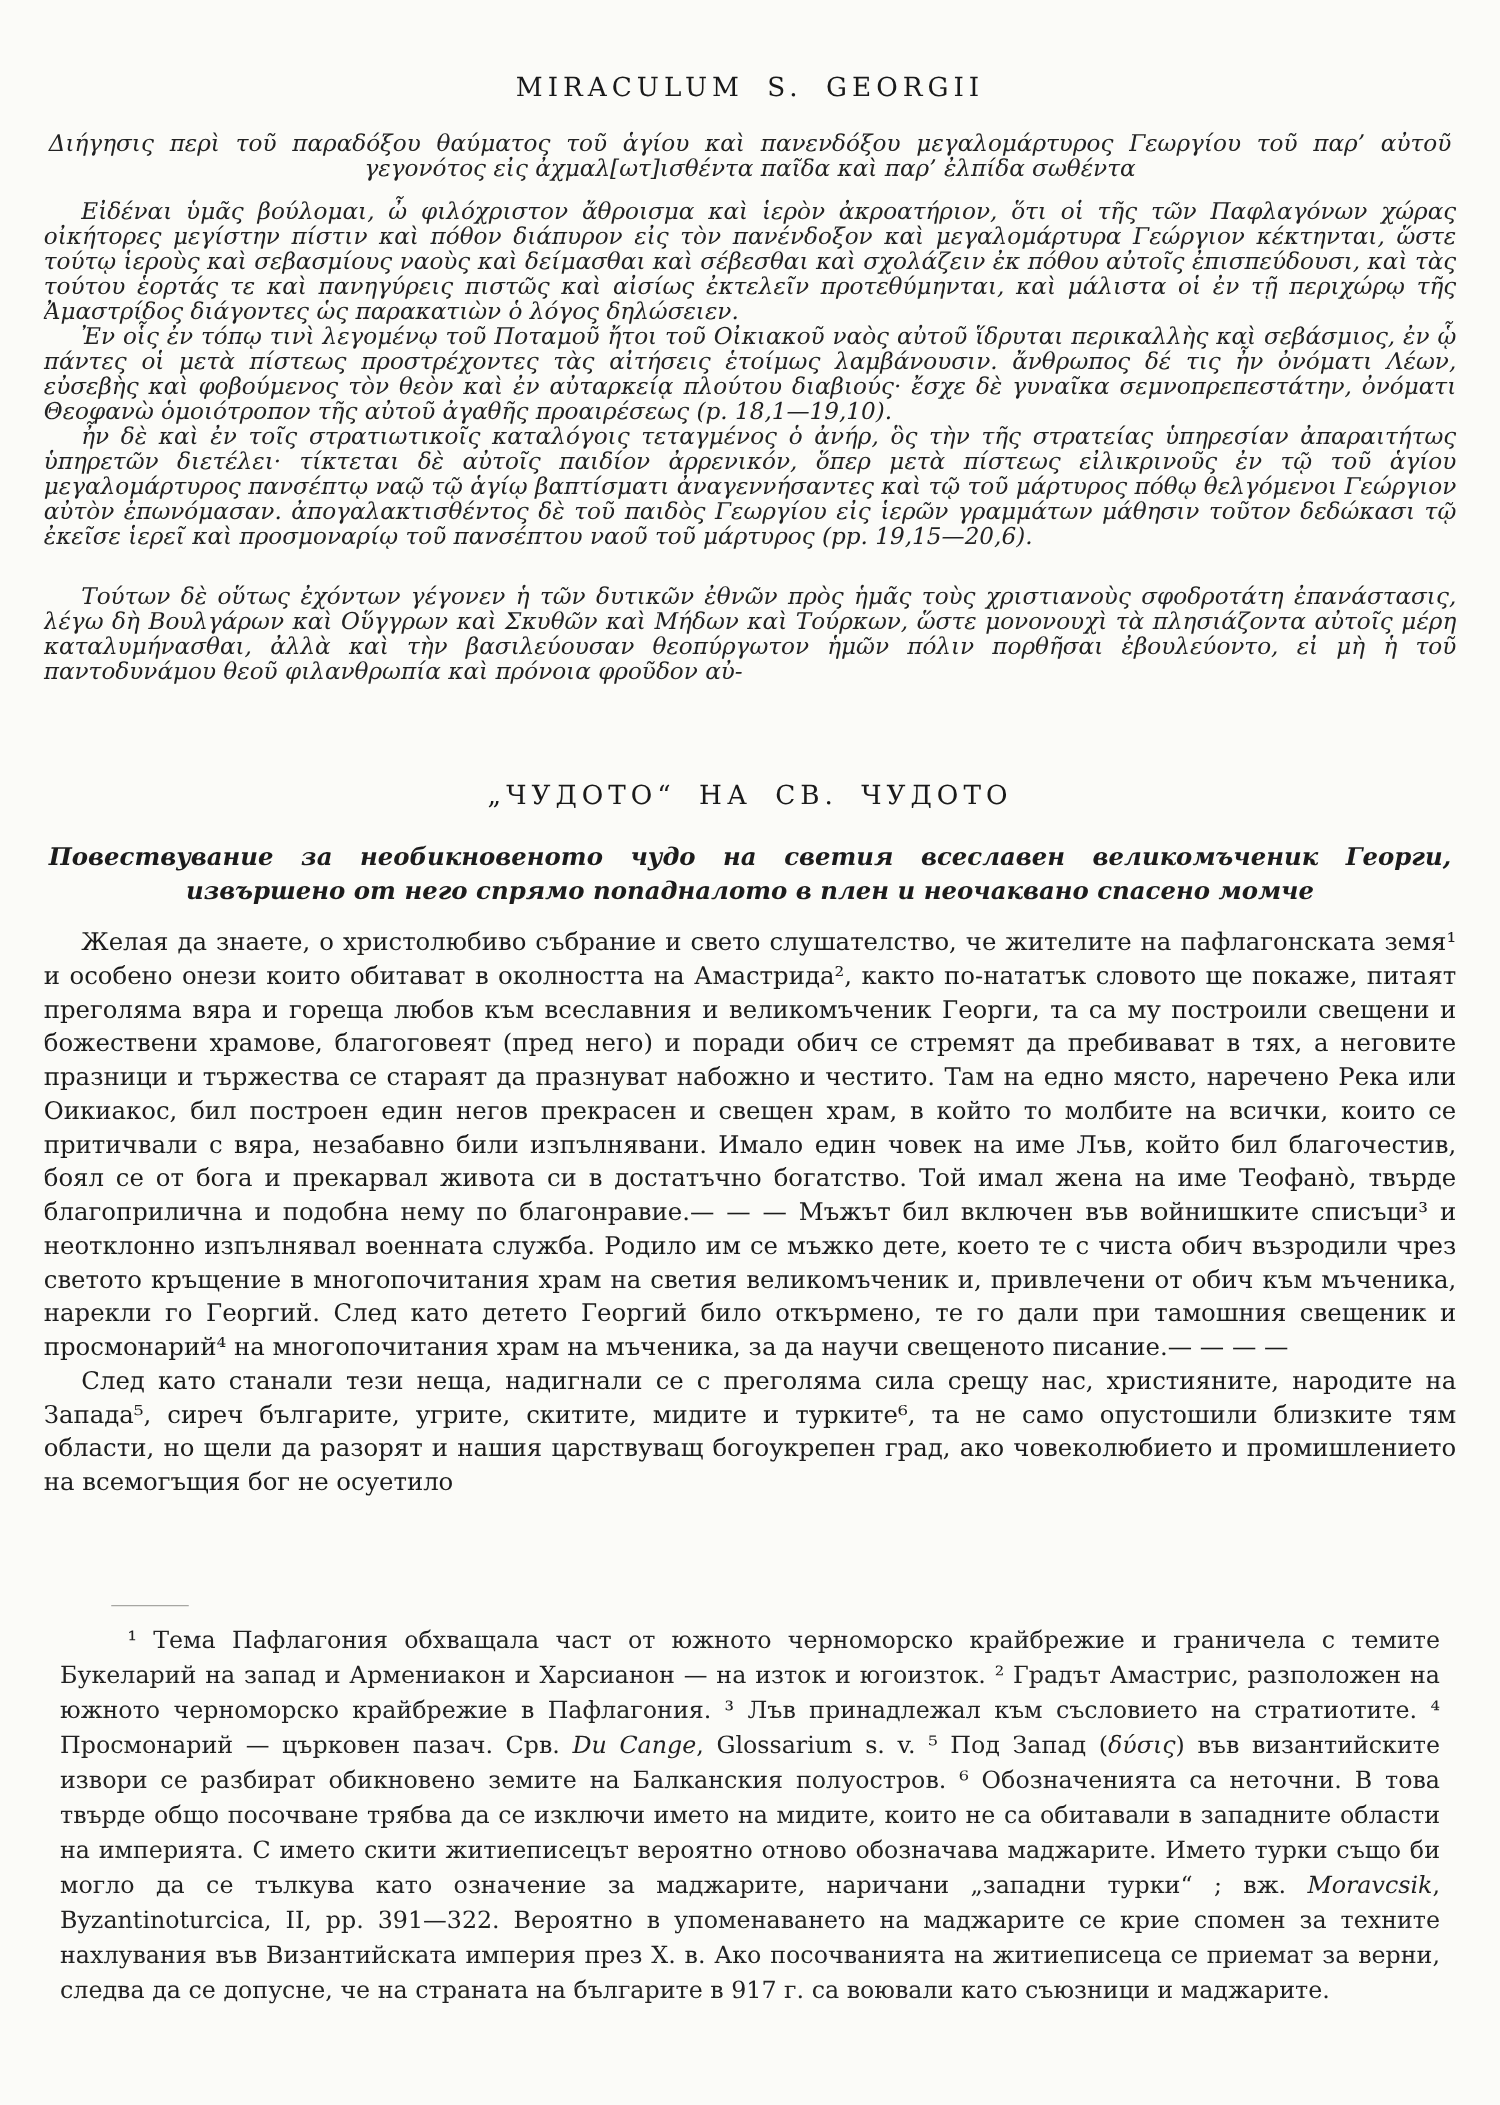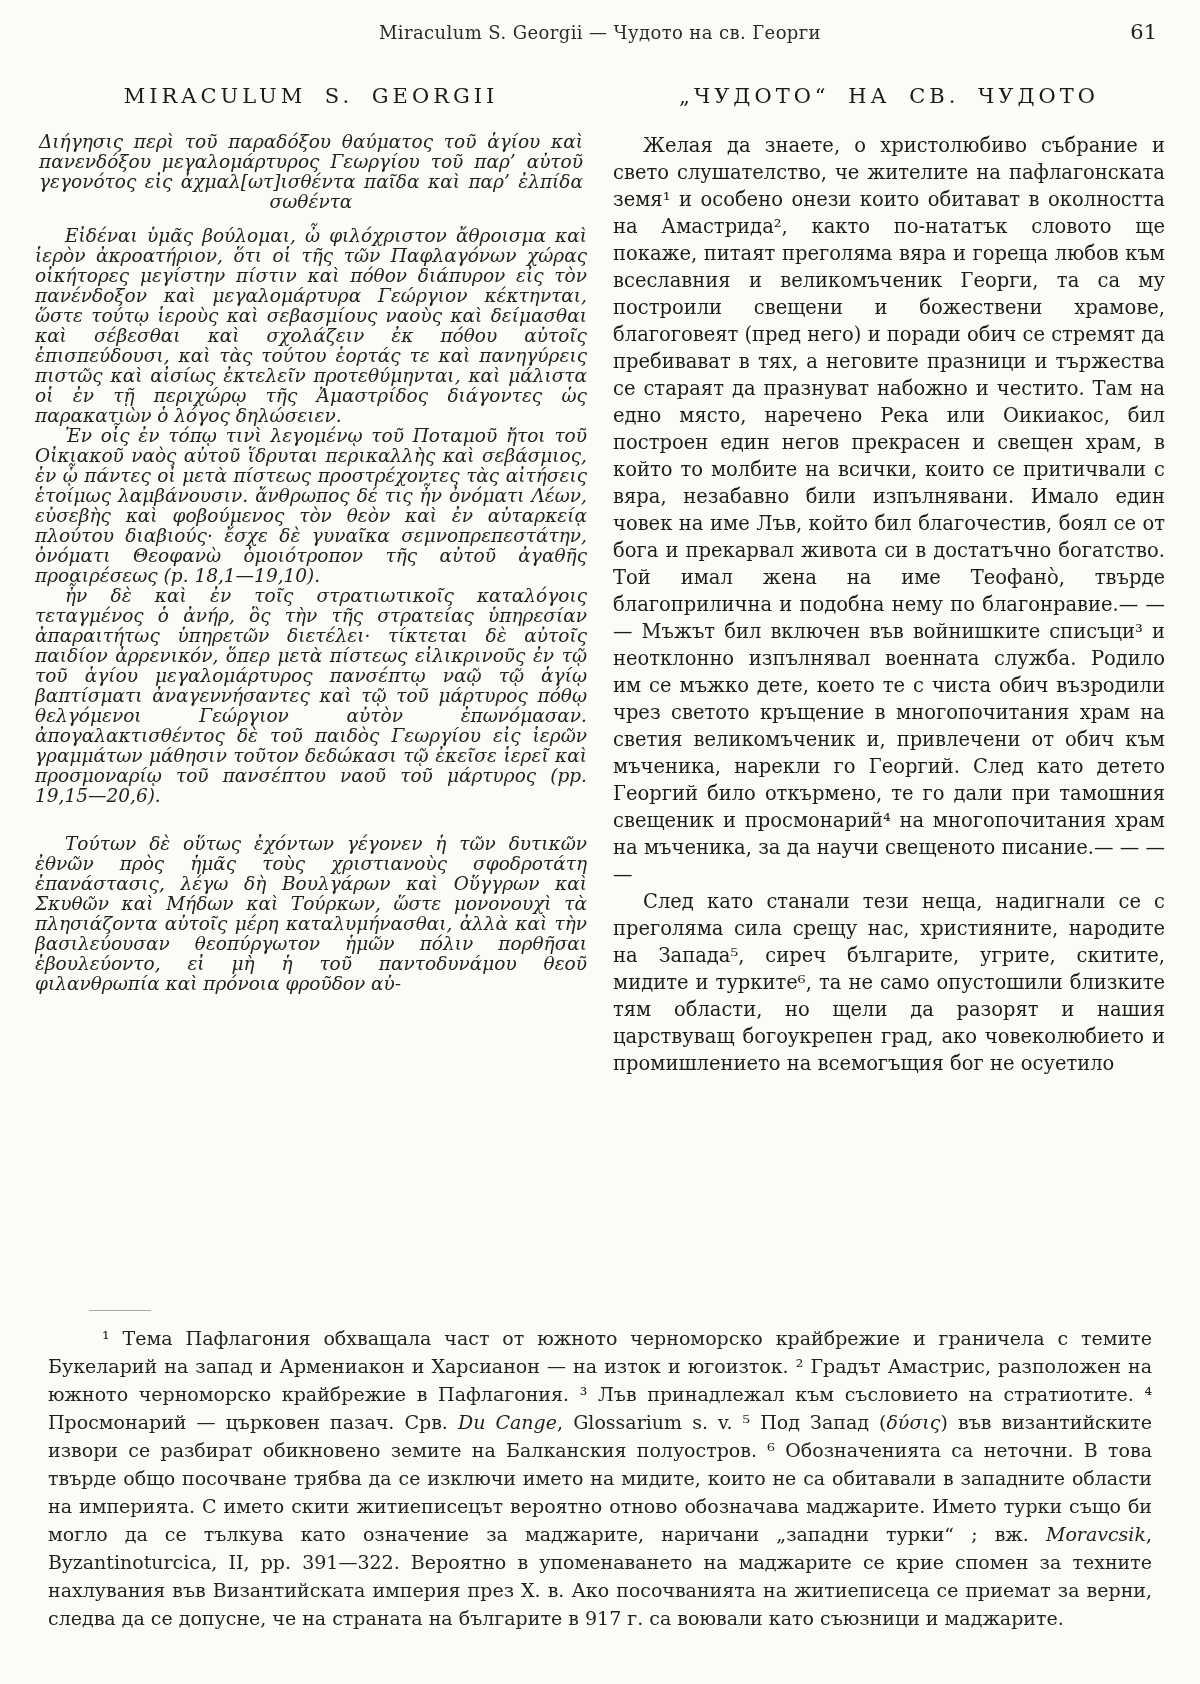--- a/index.html
+++ b/index.html
@@ -28,21 +28,21 @@
   .rh-page{
     position:absolute;
     right:8px;top:-2px;
     font-size:21px;
     color:#222;
   }
   
   .columns{
     margin-top:36px;
     display:grid;
-    grid-template-columns:1fr 1fr;
+    grid-template-columns:1fr;
     column-gap:26px;
     height:1216px;
     overflow:hidden;
   }
   .col{min-width:0;}
   .col-title{
     margin:0 0 24px 0;
     text-align:center;
     font-size:21px;
     font-weight:500;
@@ -92,39 +92,36 @@
     text-indent:54px;
     color:#222;
     margin:13px;
   }
 </style>
 </head>
 <body>
 
 <div class="page">
 
-  <div class="running-head">
-    <span class="rh-title">Miraculum S. Georgii — Чудото на св. Георги</span>
-    <span class="rh-page">61</span>
-  </div>
 
   <div class="columns">
     <div class="col">
       <h2 class="col-title">MIRACULUM S. GEORGII</h2>
       <div>
           <p class="greek intro">Διήγησις περὶ τοῦ παραδόξου θαύματος τοῦ ἁγίου καὶ πανενδόξου μεγαλομάρτυρος Γεωργίου τοῦ παρ’ αὐτοῦ γεγονότος εἰς ἀχμαλ[ωτ]ισθέντα παῖδα καὶ παρ’ ἐλπίδα σωθέντα</p>
           <p class="greek indent">Εἰδέναι ὑμᾶς βούλομαι, ὦ φιλόχριστον ἄθροισμα καὶ ἱερὸν ἀκροατήριον, ὅτι οἱ τῆς τῶν Παφλαγόνων χώρας οἰκήτορες μεγίστην πίστιν καὶ πόθον διάπυρον εἰς τὸν πανένδοξον καὶ μεγαλομάρτυρα Γεώργιον κέκτηνται, ὥστε τούτῳ ἱεροὺς καὶ σεβασμίους ναοὺς καὶ δείμασθαι καὶ σέβεσθαι καὶ σχολάζειν ἐκ πόθου αὐτοῖς ἐπισπεύδουσι, καὶ τὰς τούτου ἑορτάς τε καὶ πανηγύρεις πιστῶς καὶ αἰσίως ἐκτελεῖν προτεθύμηνται, καὶ μάλιστα οἱ ἐν τῇ περιχώρῳ τῆς Ἀμαστρίδος διάγοντες ὡς παρακατιὼν ὁ λόγος δηλώσειεν.</p>
           <p class="greek indent">Ἐν οἷς ἐν τόπῳ τινὶ λεγομένῳ τοῦ Ποταμοῦ ἤτοι τοῦ Οἰκιακοῦ ναὸς αὐτοῦ ἵδρυται περικαλλὴς καὶ σεβάσμιος, ἐν ᾧ πάντες οἱ μετὰ πίστεως προστρέχοντες τὰς αἰτήσεις ἑτοίμως λαμβάνουσιν. ἄνθρωπος δέ τις ἦν ὀνόματι Λέων, εὐσεβὴς καὶ φοβούμενος τὸν θεὸν καὶ ἐν αὐταρκείᾳ πλούτου διαβιούς· ἔσχε δὲ γυναῖκα σεμνοπρεπεστάτην, ὀνόματι Θεοφανὼ ὁμοιότροπον τῆς αὐτοῦ ἀγαθῆς προαιρέσεως (p. 18,1—19,10).</p>
           <p class="greek indent">ἦν δὲ καὶ ἐν τοῖς στρατιωτικοῖς καταλόγοις τεταγμένος ὁ ἀνήρ, ὃς τὴν τῆς στρατείας ὑπηρεσίαν ἀπαραιτήτως ὑπηρετῶν διετέλει· τίκτεται δὲ αὐτοῖς παιδίον ἀρρενικόν, ὅπερ μετὰ πίστεως εἰλικρινοῦς ἐν τῷ τοῦ ἁγίου μεγαλομάρτυρος πανσέπτῳ ναῷ τῷ ἁγίῳ βαπτίσματι ἀναγεννήσαντες καὶ τῷ τοῦ μάρτυρος πόθῳ θελγόμενοι Γεώργιον αὐτὸν ἐπωνόμασαν. ἀπογαλακτισθέντος δὲ τοῦ παιδὸς Γεωργίου εἰς ἱερῶν γραμμάτων μάθησιν τοῦτον δεδώκασι τῷ ἐκεῖσε ἱερεῖ καὶ προσμοναρίῳ τοῦ πανσέπτου ναοῦ τοῦ μάρτυρος (pp. 19,15—20,6).</p>
           <p class="greek indent gap-top">Τούτων δὲ οὕτως ἐχόντων γέγονεν ἡ τῶν δυτικῶν ἐθνῶν πρὸς ἡμᾶς τοὺς χριστιανοὺς σφοδροτάτη ἐπανάστασις, λέγω δὴ Βουλγάρων καὶ Οὕγγρων καὶ Σκυθῶν καὶ Μήδων καὶ Τούρκων, ὥστε μονονουχὶ τὰ πλησιάζοντα αὐτοῖς μέρη καταλυμήνασθαι, ἀλλὰ καὶ τὴν βασιλεύουσαν θεοπύργωτον ἡμῶν πόλιν πορθῆσαι ἐβουλεύοντο, εἰ μὴ ἡ τοῦ παντοδυνάμου θεοῦ φιλανθρωπία καὶ πρόνοια φροῦδον αὐ-</p>
         </div>
     </div>
     <div class="col">
       <h2 class="col-title">„ЧУДОТО“ НА СВ. ЧУДОТО</h2>
       <div>
+          <p class="bulg greek intro intro-bold">Повествувание за необикновеното чудо на светия всеславен великомъченик Георги, извършено от него спрямо попадналото в плен и неочаквано спасено момче</p>
           <p class="bulg indent">Желая да знаете, о христолюбиво събрание и свето слушателство, че жителите на пафлагонската земя¹ и особено онези които обитават в околността на Амастрида², както по-нататък словото ще покаже, питаят преголяма вяра и гореща любов към всеславния и великомъченик Георги, та са му построили свещени и божествени храмове, благоговеят (пред него) и поради обич се стремят да пребивават в тях, а неговите празници и тържества се стараят да празнуват набожно и честито. Там на едно място, наречено Река или Оикиакос, бил построен един негов прекрасен и свещен храм, в който то молбите на всички, които се притичвали с вяра, незабавно били изпълнявани. Имало един човек на име Лъв, който бил благочестив, боял се от бога и прекарвал живота си в достатъчно богатство. Той имал жена на име Теофанò, твърде благоприлична и подобна нему по благонравие.— — — Мъжът бил включен във войнишките списъци³ и неотклонно изпълнявал военната служба. Родило им се мъжко дете, което те с чиста обич възродили чрез светото кръщение в многопочитания храм на светия великомъченик и, привлечени от обич към мъченика, нарекли го Георгий. След като детето Георгий било откърмено, те го дали при тамошния свещеник и просмонарий⁴ на многопочитания храм на мъченика, за да научи свещеното писание.— — — —</p>
           <p class="bulg indent">След като станали тези неща, надигнали се с преголяма сила срещу нас, християните, народите на Запада⁵, сиреч българите, угрите, скитите, мидите и турките⁶, та не само опустошили близките тям области, но щели да разорят и нашия царствуващ богоукрепен град, ако човеколюбието и промишлението на всемогъщия бог не осуетило</p>
         </div>
     </div>
   </div>
 
   <div class="footnote-sep"></div>
   <p class="footnotes-text"><span>¹ Тема Пафлагония обхващала част от южното черноморско крайбрежие и граничела с темите Букеларий на запад и Армениакон и Харсианон — на изток и югоизток.  </span><span>² Градът Амастрис, разположен на южното черноморско крайбрежие в Пафлагония.  </span><span>³ Лъв принадлежал към съсловието на стратиотите.  </span><span>⁴ Просмонарий — църковен пазач. Срв. </span><span style="font-style: italic;">Du Cange</span><span>, Glossarium s. v.  </span><span>⁵ Под Запад (</span><span style="font-style: italic;">δύσις</span><span>) във византийските извори се разбират обикновено земите на Балканския полуостров.  </span><span>⁶ Обозначенията са неточни. В това твърде общо посочване трябва да се изключи името на мидите, които не са обитавали в западните области на империята. С името скити житиеписецът вероятно отново обозначава маджарите. Името турки също би могло да се тълкува като означение за маджарите, наричани „западни турки“ ; вж. </span><span style="font-style: italic;">Moravcsik</span><span>, Byzantinoturcica, II, pp. 391—322. Вероятно в упоменаването на маджарите се крие спомен за техните нахлувания във Византийската империя през X. в. Ако посочванията на житиеписеца се приемат за верни, следва да се допусне, че на страната на българите в 917 г. са воювали като съюзници и маджарите.</span></p>
 
 </div>

